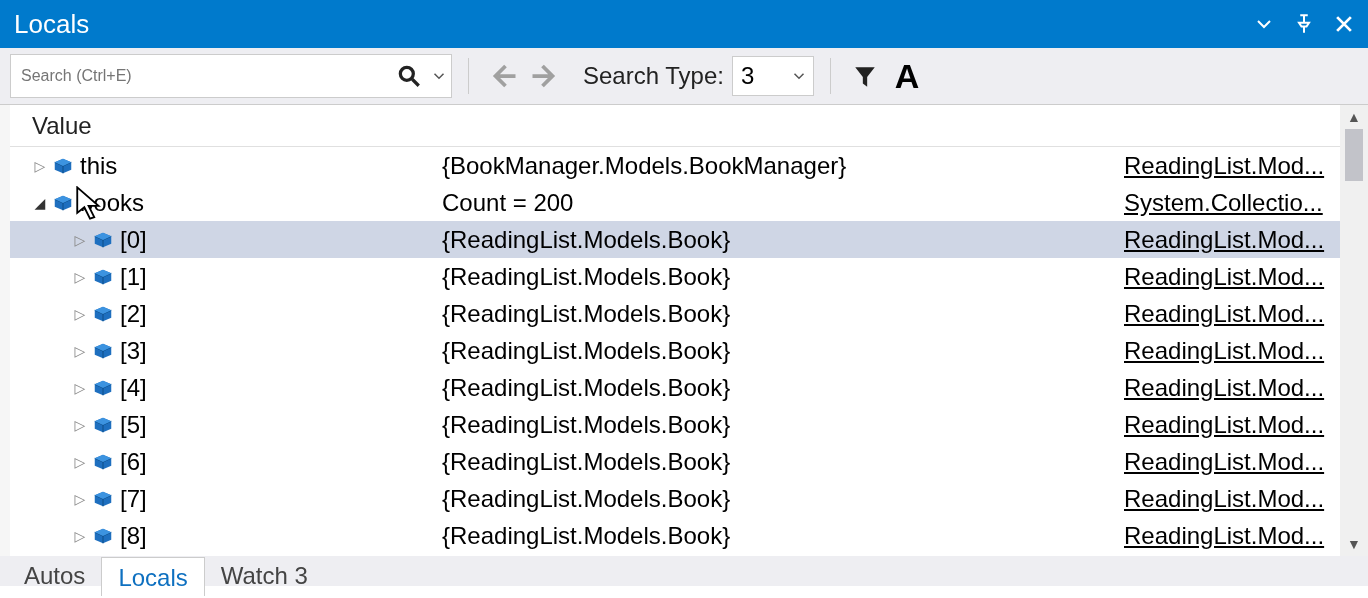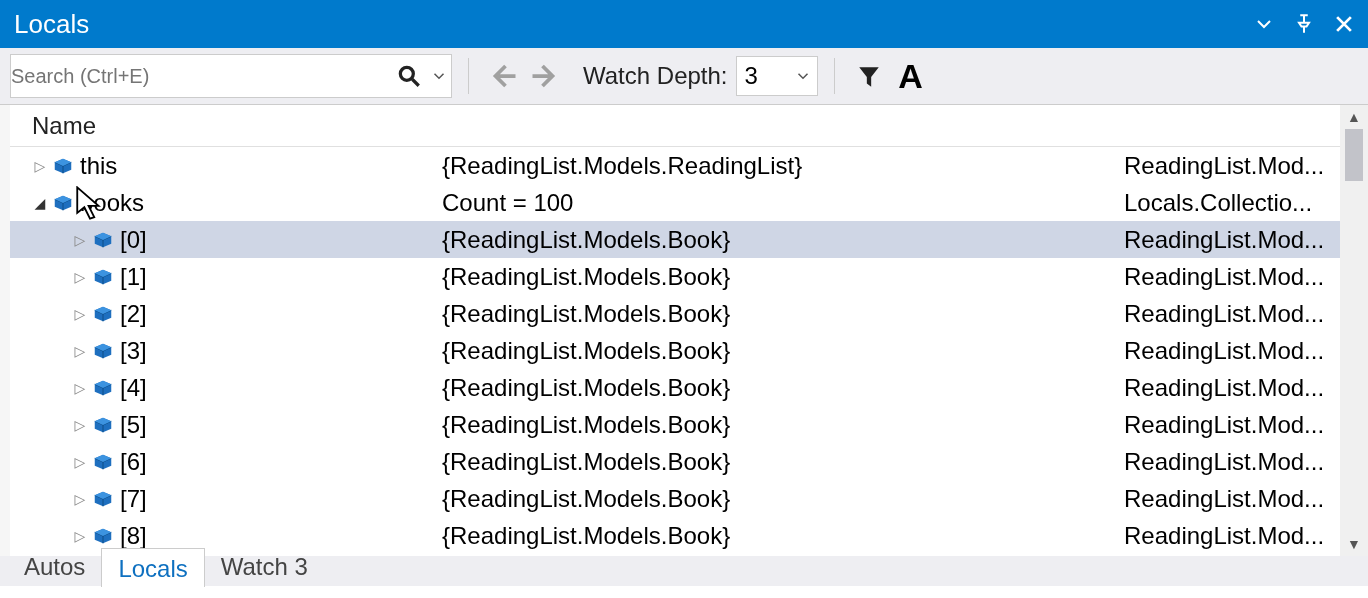--- a/index.html
+++ b/index.html
@@ -46,22 +46,22 @@
       align-items: center;
       border: 1px solid #ccc;
       background: #fff;
       height: 44px;
       width: 442px;
     }
     .search-input {
       border: none;
       outline: none;
       flex: 1;
-      padding: 0 0;
-      font-size: 20px;
+      padding: 0 10px;
+      font-size: 16px;
       color: #666;
     }
     .search-icon-btn {
       width: 36px;
       height: 100%;
       display: flex;
       align-items: center;
       justify-content: center;
       cursor: pointer;
     }
@@ -173,20 +173,21 @@
       flex: 1;
       overflow: hidden;
       text-overflow: ellipsis;
       padding-right: 8px;
     }
     .typecell {
       width: 216px;
       overflow: hidden;
       text-overflow: ellipsis;
       padding-right: 0;
+      text-decoration: underline;
     }
     .scrolltrack {
       position: absolute;
       right: 0;
       top: 0;
       bottom: 0;
       width: 28px;
       background: #f0f0f0;
       display: flex;
       flex-direction: column;
@@ -204,21 +205,21 @@
     .scrollthumb {
       background: #c2c3c9;
       width: 18px;
       height: 52px;
       margin-top: 0;
     }
 
     .tabbar {
       height: 30px;
       display: flex;
-      align-items: flex-end;
+      align-items: flex-start;
       background: #eeeef2;
       padding-left: 8px;
     }
     .tab {
       padding: 6px 16px 4px;
       font-size: 24px;
       color: #444;
       cursor: pointer;
     }
     .tab.active {
@@ -280,71 +281,71 @@
     <svg viewBox="0 0 24 24" width="30" height="30">
         <path d="M14 4 L6 12 L14 20 M6 12 H22" stroke="#a0a0a0" stroke-width="3" fill="none"></path>
       </svg>
   </span>
   <span class="navbtn">
     <svg viewBox="0 0 24 24" width="30" height="30">
         <path d="M10 4 L18 12 L10 20 M18 12 H2" stroke="#a0a0a0" stroke-width="3" fill="none"></path>
       </svg>
   </span>
   <span style="width:8px;"></span>
-  <span class="label">Watch Depth:</span>
+  <span class="label">Search Type:</span>
   <div class="depth-dd">
     <span>3</span>
     <svg viewBox="0 0 16 16" width="12" height="12">
         <path d="M2 5 L8 11 L14 5" stroke="#555" stroke-width="2" fill="none"></path>
       </svg>
   </div>
   <div class="vdivider"></div>
   <span class="tool-icon">
     <svg viewBox="0 0 24 24" width="26" height="26">
         <path d="M3 4 H21 L14 13 V22 L10 19 V13 Z" fill="#222"></path>
       </svg>
   </span>
   <span class="tool-icon" style="font-size:34px; font-weight:600;">A</span>
 </div>
 
 <div class="grid-area">
   <div class="grid">
     <div class="gridhdr">
-      <div class="col-name">Name</div>
+      <div class="col-name">Value</div>
     </div>
     <div id="rows-container">
         <div class="row">
           <div class="namecell" style="padding-left: 22px;">
             <span class="expander" style="color: rgb(136, 136, 136);">▷</span>
             <span class="objicon">
               <svg viewBox="0 0 24 24" width="22" height="22">
                 <path d="M3 8 L12 4 L21 8 L21 16 L12 20 L3 16 Z" fill="#1e6fbf"></path>
                 <path d="M3 8 L12 12 L21 8 M12 12 V20" stroke="#0b4a84" stroke-width="1" fill="none"></path>
                 <path d="M3 8 L12 4 L21 8 L12 12 Z" fill="#3c93e0"></path>
               </svg>
             </span>
             <span>this</span>
           </div>
-          <div class="valuecell">{ReadingList.Models.ReadingList}</div>
+          <div class="valuecell">{BookManager.Models.BookManager}</div>
           <div class="typecell">ReadingList.Mod...</div>
         </div>
         <div class="row">
           <div class="namecell" style="padding-left: 22px;">
             <span class="expander" style="color: rgb(51, 51, 51);">◢</span>
             <span class="objicon">
               <svg viewBox="0 0 24 24" width="22" height="22">
                 <path d="M3 8 L12 4 L21 8 L21 16 L12 20 L3 16 Z" fill="#1e6fbf"></path>
                 <path d="M3 8 L12 12 L21 8 M12 12 V20" stroke="#0b4a84" stroke-width="1" fill="none"></path>
                 <path d="M3 8 L12 4 L21 8 L12 12 Z" fill="#3c93e0"></path>
               </svg>
             </span>
             <span>books</span>
           </div>
-          <div class="valuecell">Count = 100</div>
-          <div class="typecell">Locals.Collectio...</div>
+          <div class="valuecell">Count = 200</div>
+          <div class="typecell">System.Collectio...</div>
         </div>
         <div class="row selected">
           <div class="namecell" style="padding-left: 62px;">
             <span class="expander" style="color: rgb(136, 136, 136);">▷</span>
             <span class="objicon">
               <svg viewBox="0 0 24 24" width="22" height="22">
                 <path d="M3 8 L12 4 L21 8 L21 16 L12 20 L3 16 Z" fill="#1e6fbf"></path>
                 <path d="M3 8 L12 12 L21 8 M12 12 V20" stroke="#0b4a84" stroke-width="1" fill="none"></path>
                 <path d="M3 8 L12 4 L21 8 L12 12 Z" fill="#3c93e0"></path>
               </svg>

